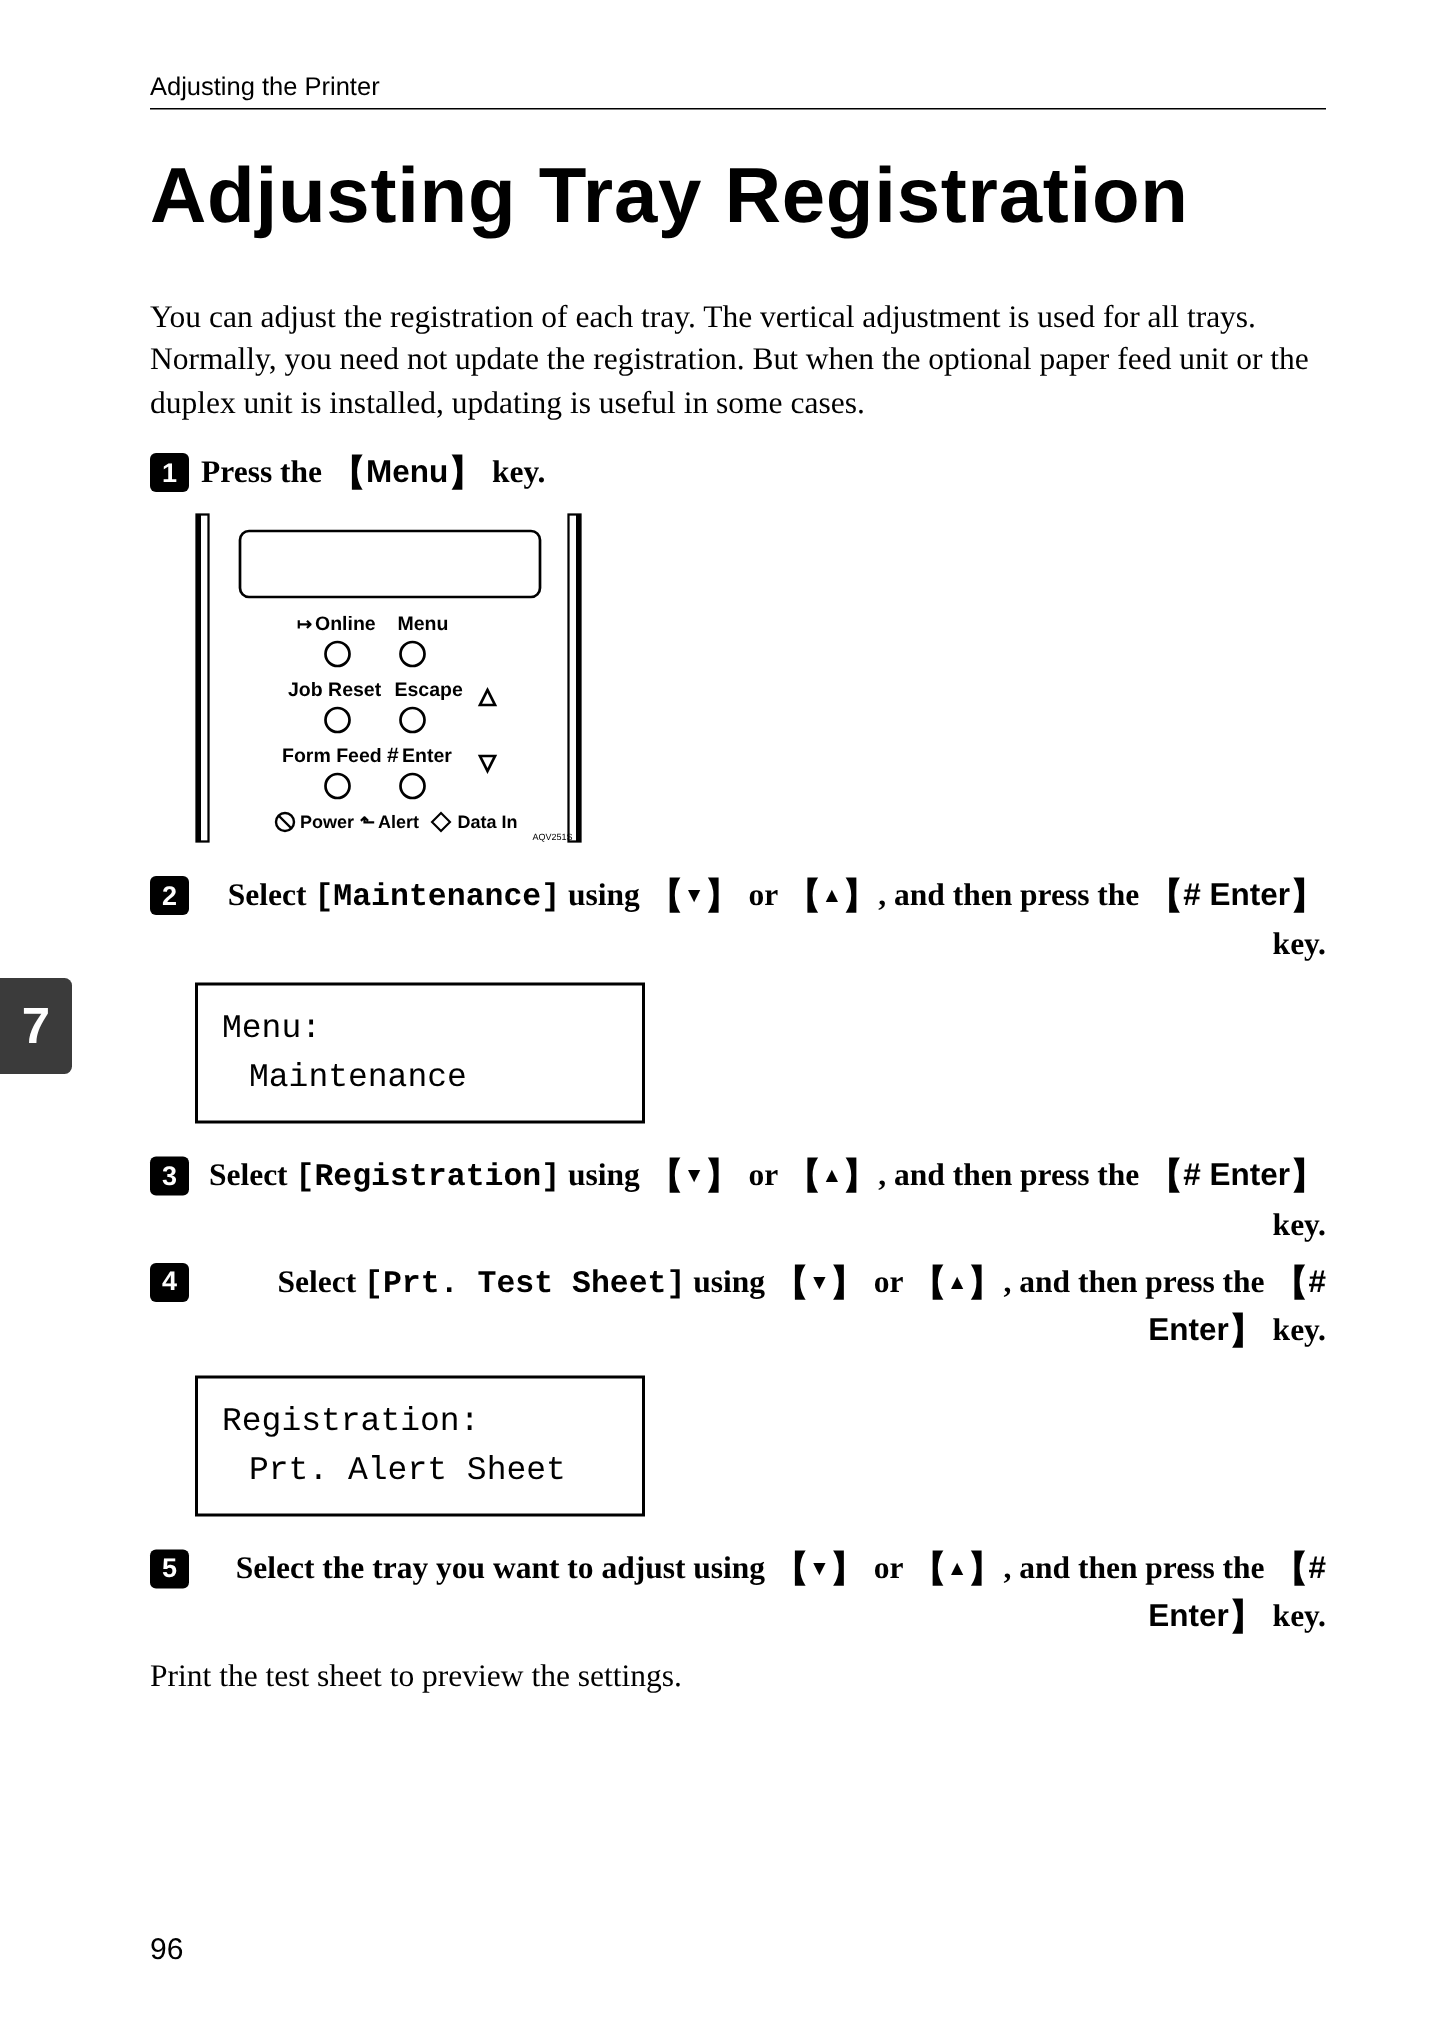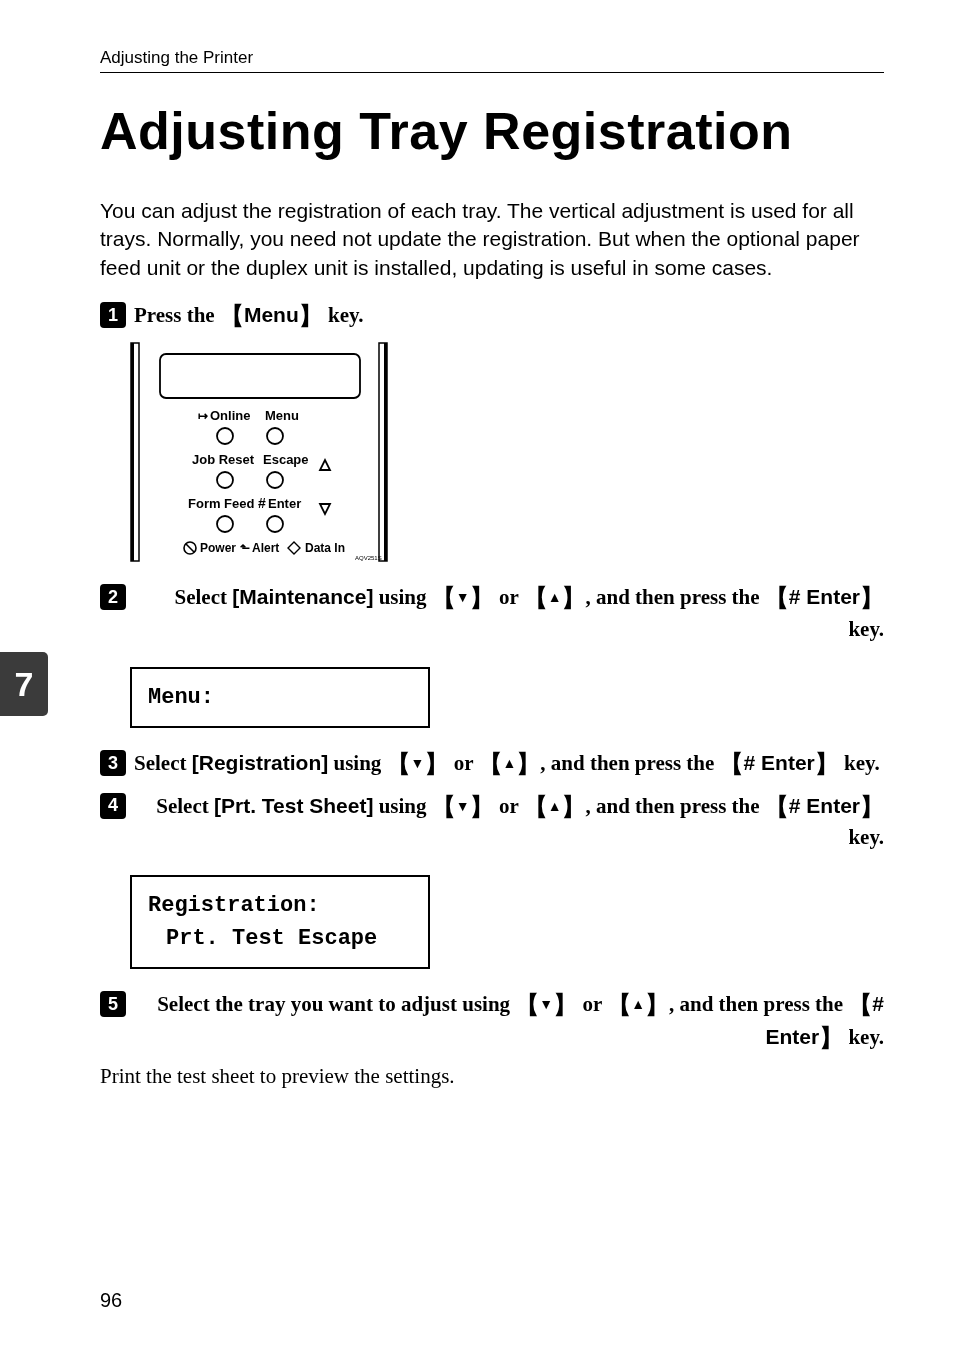--- a/index.html
+++ b/index.html
@@ -2,35 +2,35 @@
 <html><head>
 <meta charset="utf-8">
 <style>
   * { box-sizing: border-box; margin: 0; padding: 0; }
   html, body { width: 954px; height: 1348px; background: #ffffff; font-family: Georgia, 'Times New Roman', serif; color: #000; }
   .page { width: 954px; height: 1348px; position: relative; padding: 48px 70px 56px 100px; }
   .header-rule-wrap { margin-bottom: 28px; }
   .header-text { font-family: Arial, Helvetica, sans-serif; font-size: 17px; margin-bottom: 4px; }
   .header-rule { border: none; border-top: 1.5px solid #000; }
   .title { font-family: Arial, Helvetica, sans-serif; font-weight: 700; font-size: 52px; letter-spacing: 0.5px; margin-bottom: 36px; }
-  .body-text { font-family: Liberation Sans, sans-serif; font-size: 21px; line-height: 1.35; margin-bottom: 18px; }
+  .body-text { font-family: Liberation Serif, serif; font-size: 21px; line-height: 1.35; margin-bottom: 18px; }
   .step { display: flex; align-items: flex-start; gap: 8px; margin-top: 10px; margin-bottom: 8px; }
   .step-num { width: 26px; height: 26px; background: #000; color: #fff; font-family: Arial, Helvetica, sans-serif; font-weight: 700; font-size: 18px; border-radius: 4px; display:flex; align-items:center; justify-content:center; flex:0 0 auto; margin-top:2px; }
   .step-text { font-family: Georgia, 'Times New Roman', serif; font-size: 21px; font-weight: 700; line-height: 1.35; text-align: right; }
-  .step-text .optlabel { font-family: Liberation Sans, sans-serif; font-weight: 700; }
+  .step-text .optlabel { font-family: Liberation Mono, monospace; font-weight: 700; }
   .key { font-family: Arial, Helvetica, sans-serif; font-weight: 700; }
   .keybracket { font-family: 'Courier New', monospace; font-weight: 700; font-size: 24px; position: relative; top: 2px; }
   .brL::before { content:"【"; }
   .brR::before { content:"】"; }
   .tri { font-size: 14px; position: relative; top: -2px; }
   .hash { font-family: Arial, Helvetica, sans-serif; font-weight: 700; }
   .panel-wrap { margin: 10px 0 20px 30px; }
   .panel { width: 258px; background:#fff; }
   .panel svg { display:block; }
-  .lcd-box { border: 2px solid #000; padding: 12px 16px; width: 300px; margin: 24px 0 20px 30px; font-weight: bold; }
+  .lcd-box { border: 2px solid #000; padding: 12px 16px; width: 300px; margin: 12px 0 20px 30px; }
   .lcd-box .lcd-line { font-family: 'Courier New', monospace; font-size: 22px; line-height: 1.5; white-space: pre; }
   .lcd-box .lcd-line.indent { padding-left: 18px; }
   .side-tab { position: absolute; left: 0; top: 652px; width: 48px; height: 64px; background:#3b3b3b; color:#fff; display:flex; align-items:center; justify-content:center; font-family: Arial, Helvetica, sans-serif; font-weight:700; font-size: 34px; border-radius: 0 5px 5px 0; }
   .sub-body { font-family: Georgia, 'Times New Roman', serif; font-size: 21px; line-height:1.35; margin-top:4px; }
   .page-num { position:absolute; bottom: 36px; left: 100px; font-family: Arial, Helvetica, sans-serif; font-size: 20px; }
 </style>
 </head>
 <body>
 
 <div class="page">
@@ -93,40 +93,41 @@
 
   <div class="step">
     <div class="step-num">2</div>
     <div class="step-text">
       <span>Select </span><span class="optlabel">[Maintenance]</span><span> using </span><span class="keybracket brL"></span><span class="tri">▼</span><span class="keybracket brR"></span><span> or </span><span class="keybracket brL"></span><span class="tri">▲</span><span class="keybracket brR"></span><span>, and then press the </span><span class="keybracket brL"></span><span class="hash"># </span><span class="key">Enter</span><span class="keybracket brR"></span><span> key.</span>
     </div>
   </div>
 
   <div class="lcd-box">
     <div class="lcd-line">Menu:</div>
+    <div class="lcd-line indent">Maintenance</div>
   </div>
 
   <div class="step">
     <div class="step-num">3</div>
     <div class="step-text">
       <span>Select </span><span class="optlabel">[Registration]</span><span> using </span><span class="keybracket brL"></span><span class="tri">▼</span><span class="keybracket brR"></span><span> or </span><span class="keybracket brL"></span><span class="tri">▲</span><span class="keybracket brR"></span><span>, and then press the </span><span class="keybracket brL"></span><span class="hash"># </span><span class="key">Enter</span><span class="keybracket brR"></span><span> key.</span>
     </div>
   </div>
 
 
   <div class="step">
     <div class="step-num">4</div>
     <div class="step-text">
       <span>Select </span><span class="optlabel">[Prt. Test Sheet]</span><span> using </span><span class="keybracket brL"></span><span class="tri">▼</span><span class="keybracket brR"></span><span> or </span><span class="keybracket brL"></span><span class="tri">▲</span><span class="keybracket brR"></span><span>, and then press the </span><span class="keybracket brL"></span><span class="hash"># </span><span class="key">Enter</span><span class="keybracket brR"></span><span> key.</span>
     </div>
   </div>
 
   <div class="lcd-box">
     <div class="lcd-line">Registration:</div>
-    <div class="lcd-line indent">Prt. Test Escape</div>
+    <div class="lcd-line indent">Prt. Alert Sheet</div>
   </div>
 
   <div class="step">
     <div class="step-num">5</div>
     <div class="step-text">
       <span>Select the tray you want to adjust using </span><span class="keybracket brL"></span><span class="tri">▼</span><span class="keybracket brR"></span><span> or </span><span class="keybracket brL"></span><span class="tri">▲</span><span class="keybracket brR"></span><span>, and then press the </span><span class="keybracket brL"></span><span class="hash"># </span><span class="key">Enter</span><span class="keybracket brR"></span><span> key.</span>
     </div>
   </div>
   <p class="sub-body">Print the test sheet to preview the settings.</p>
 

